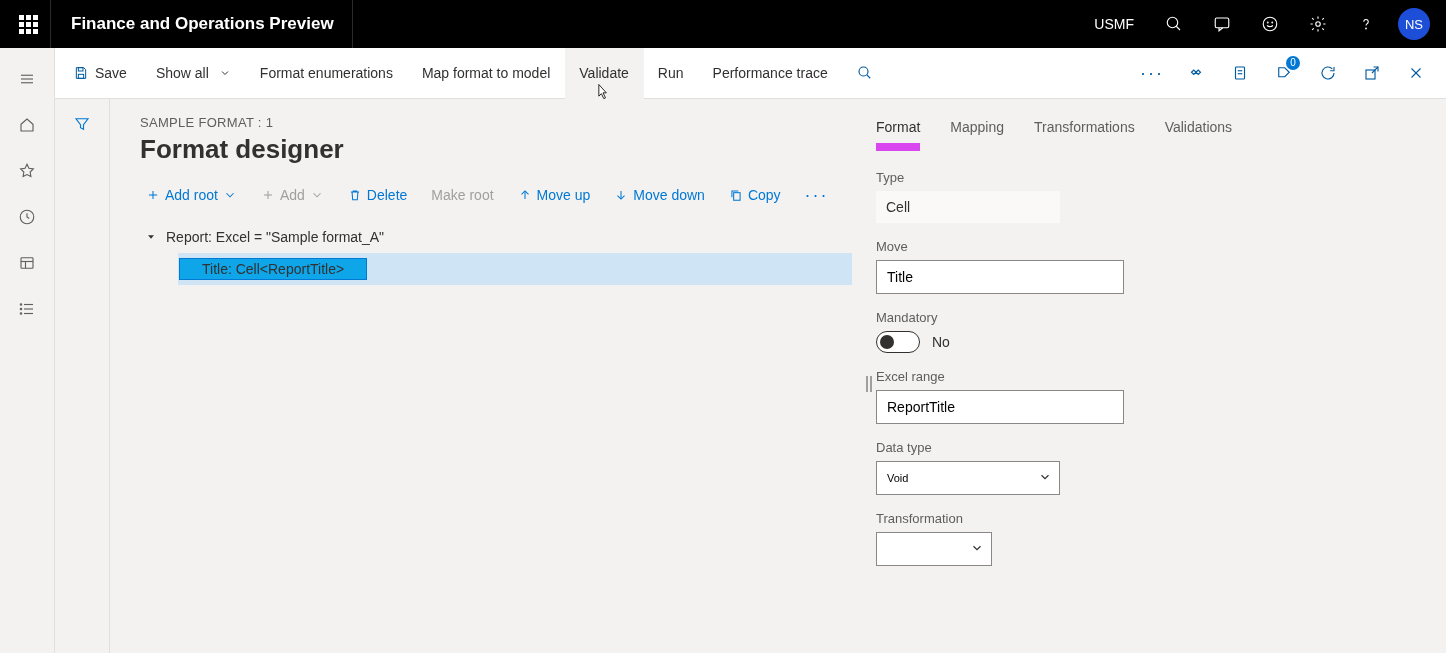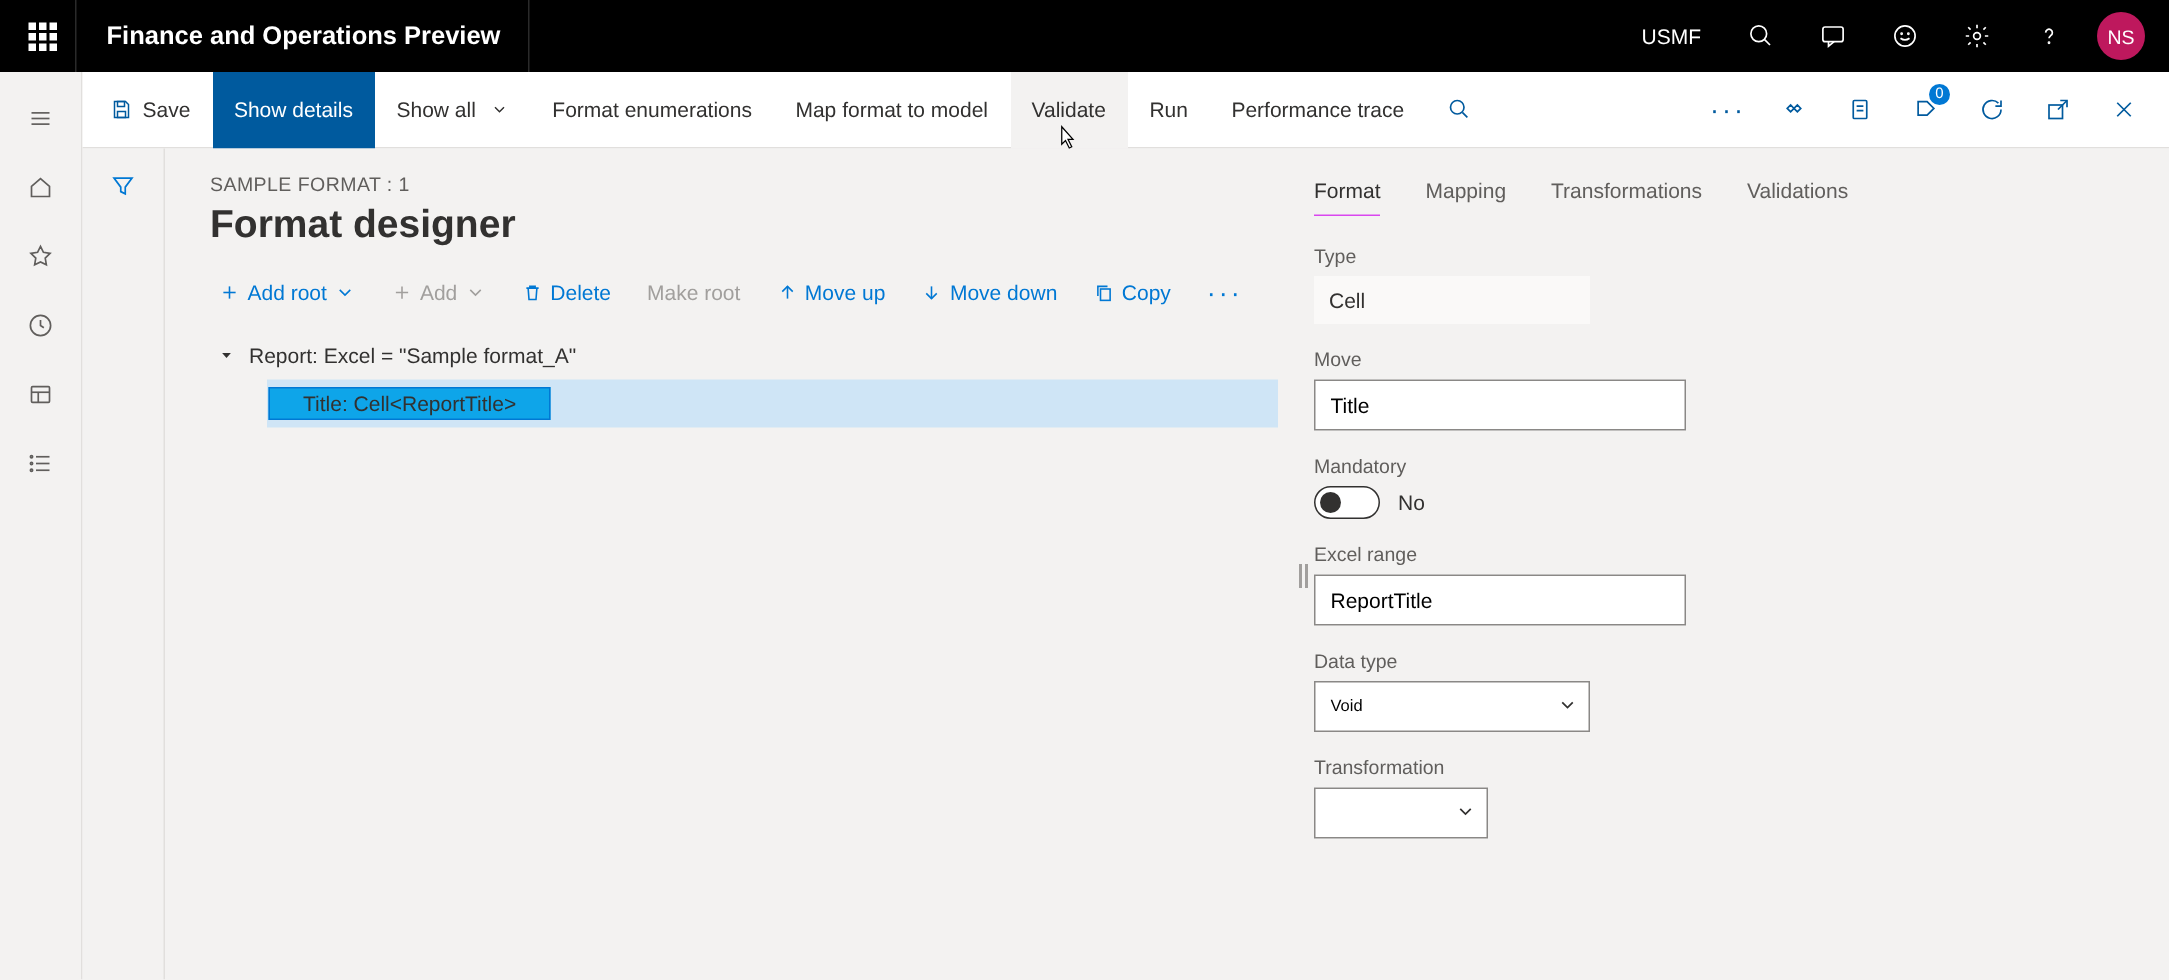--- a/index.html
+++ b/index.html
@@ -9,21 +9,21 @@
   .topbar { height: 48px; background: #000; color: #fff; display: flex; align-items: center; padding: 0 6px; }
   .waffle { width: 44px; height: 48px; display:flex; align-items:center; justify-content:center; cursor:pointer; }
   .waffle-grid { display:grid; grid-template-columns: repeat(3,5px); grid-template-rows:repeat(3,5px); gap:2px; }
   .waffle-grid span { background:#fff; width:5px; height:5px; display:block; }
   .brand { font-size: 17px; font-weight: 600; margin-left: 20px; }
   .topbar-spacer { flex:1; }
   .topbar-right { display:flex; align-items:center; gap: 4px; height:100%; }
   .entity { font-size: 14px; margin-right: 4px; padding: 0 10px; }
   .top-icon-btn { width: 44px; height: 48px; display:flex; align-items:center; justify-content:center; cursor:pointer; }
   .top-icon-btn svg { width:18px; height:18px; stroke:#fff; fill:none; stroke-width:1.5; }
-  .avatar { width:32px; height:32px; border-radius:50%; background:#be185d; color:#fff; display:flex; align-items:center; justify-content:center; font-size:13px; margin: 0 10px 0 6px; text-align: center; }
+  .avatar { width:32px; height:32px; border-radius:50%; background:#1d4ed8; color:#fff; display:flex; align-items:center; justify-content:center; font-size:13px; margin: 0 10px 0 6px; text-align: center; }
   .topbar .divider { width:1px; height:48px; background:#2a2a2a; }
 
   
   .layout { display:flex; height: calc(653px - 48px); }
   .navrail { width: 55px; background:#f3f2f1; border-right:1px solid #e1dfdd; display:flex; flex-direction:column; align-items:center; padding-top:8px; }
   .nav-btn { width:55px; height:46px; display:flex; align-items:center; justify-content:center; cursor:pointer; }
   .nav-btn svg { width:18px; height:18px; stroke:#605e5c; fill:none; stroke-width:1.5; }
 
   .main { flex:1; display:flex; flex-direction:column; }
 
@@ -66,21 +66,21 @@
   .node-label { padding-left:2px; }
 
   
   .splitter { width:14px; display:flex; align-items:center; justify-content:center; cursor:col-resize; }
   .splitter svg { stroke:#a19f9d; }
 
   
   .props { width:570px; padding: 0 22px 0 0; }
   .tabs { display:flex; gap:30px; border-bottom:1px solid transparent; margin-bottom:18px; padding-top:4px; }
   .tab { font-size:14px; color:#605e5c; padding-bottom:8px; cursor:pointer; }
-  .tab.active { color:#323130; border-bottom:1px solid #d946ef; font-weight:400; }
+  .tab.active { color:#323130; border-bottom:8px solid #d946ef; font-weight:400; }
 
   .field { margin-bottom:16px; }
   .field-label { font-size:13px; color:#605e5c; margin-bottom:6px; }
   .field-value-readonly { font-size:14px; color:#323130; background:#faf9f8; padding:6px 10px; width:184px; height:32px; display:flex; align-items:center; }
   .text-input { width:248px; height:34px; border:1px solid #8a8886; padding:0 10px; font-size:14px; background:#fff; }
   .select-wrap { position:relative; width:184px; }
   .select-wrap.small { width:116px; }
   .select { width:100%; height:34px; border:1px solid #8a8886; padding:0 30px 0 10px; font-size:11px; background:#fff; appearance:none; }
   .select-caret { position:absolute; right:8px; top:9px; pointer-events:none; }
 
@@ -197,23 +197,20 @@
 
     <div class="actionbar">
       <div class="action-btn save">
         <svg viewBox="0 0 24 24">
             <path d="M5 4h11l3 3v13H5z"></path>
             <rect x="8" y="4" width="7" height="5"></rect>
             <rect x="8" y="14" width="8" height="6"></rect>
           </svg>
         <span>Save</span>
       </div>
-      <div class="action-btn primary">
-        <span>Show details</span>
-      </div>
       <div class="action-btn">
         <span>Show all</span>
         <svg class="chev" width="12" height="12" viewBox="0 0 24 24" stroke="#323130" fill="none" stroke-width="2">
             <path d="M6 9l6 6 6-6"></path>
           </svg>
       </div>
       <div class="action-btn">
         <span>Format enumerations</span>
       </div>
       <div class="action-btn">

